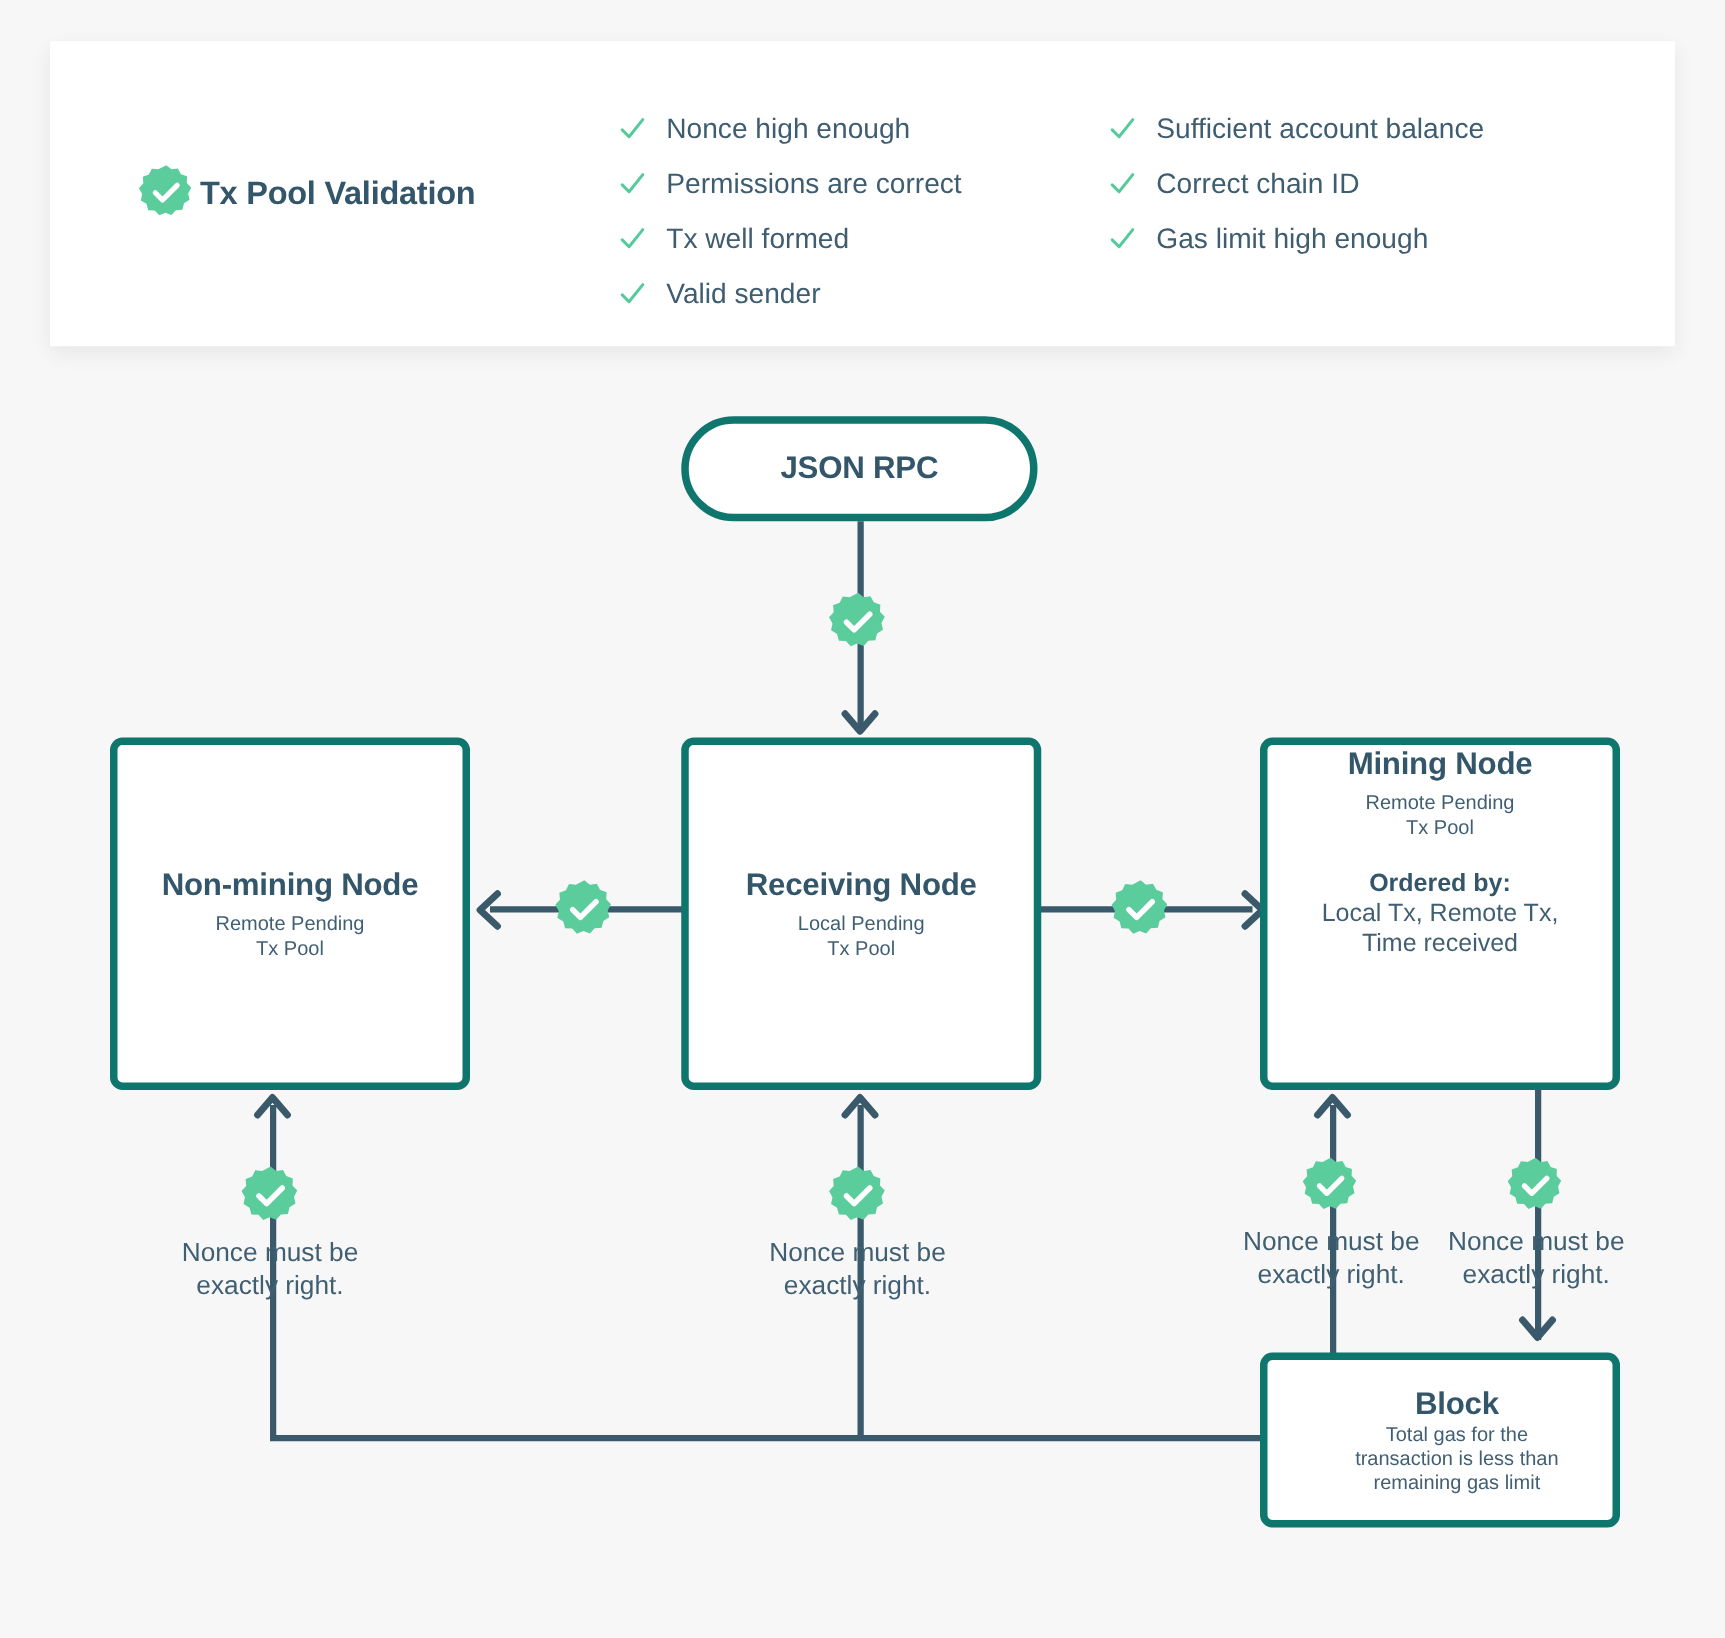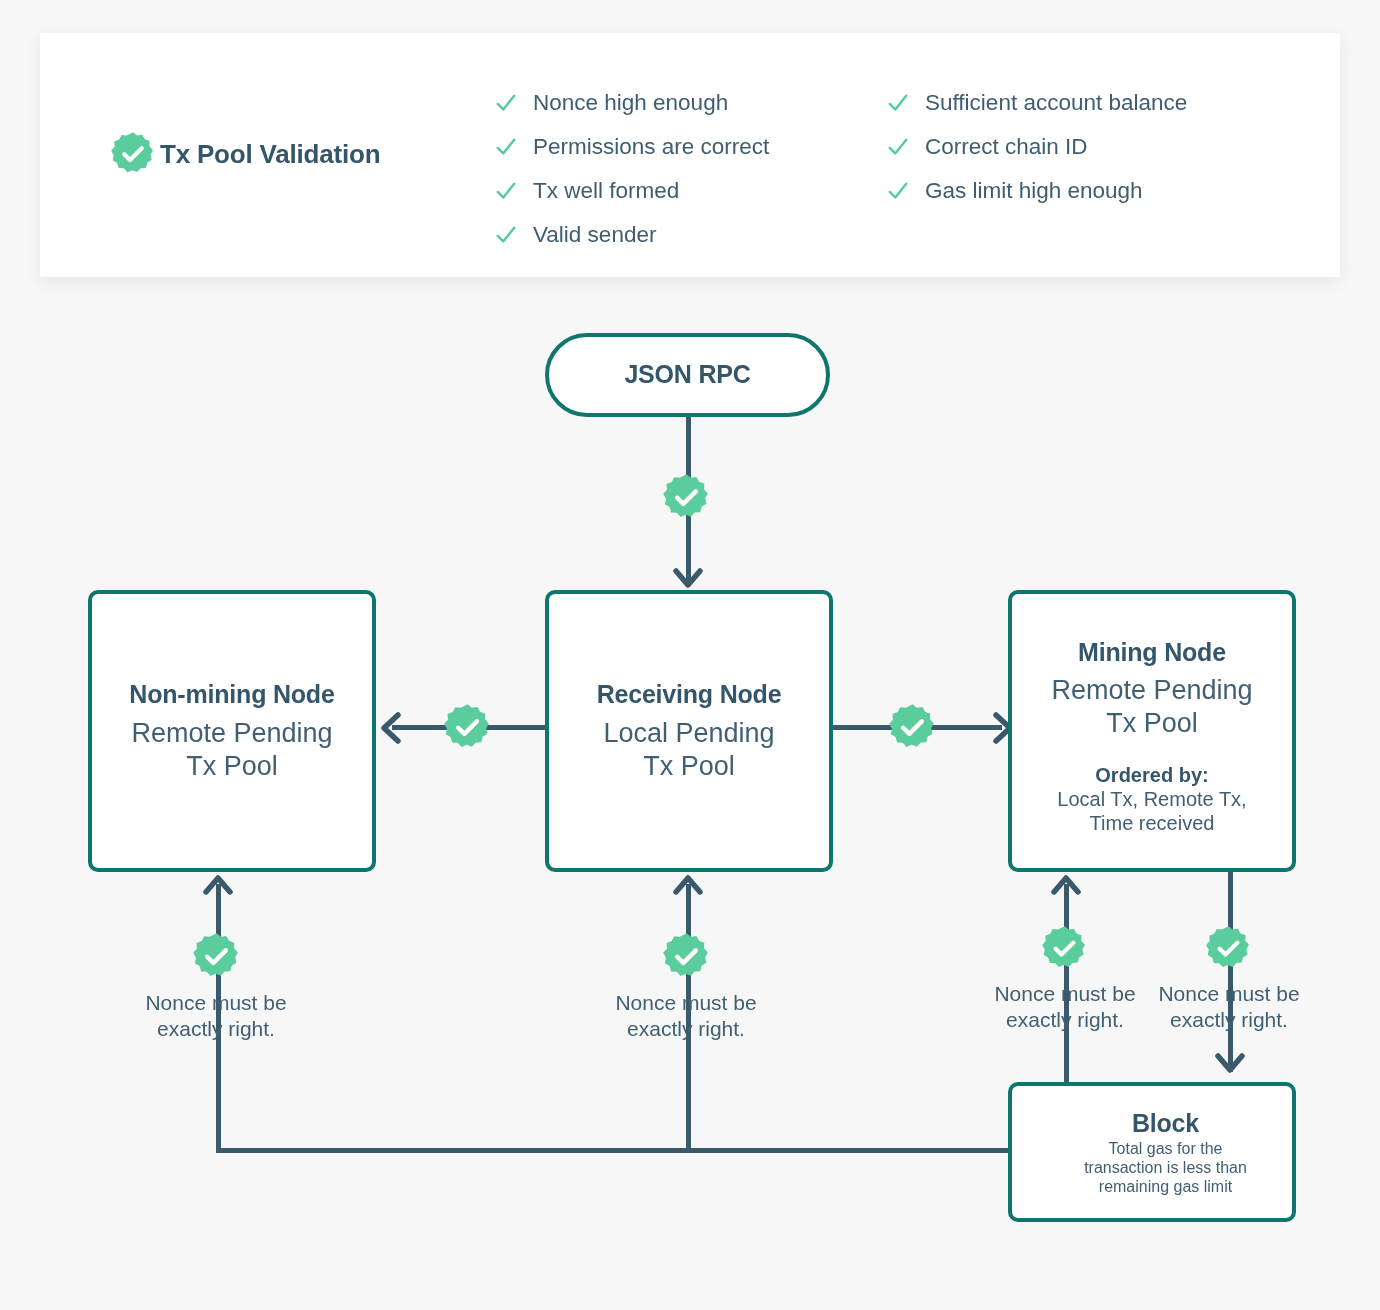--- a/index.html
+++ b/index.html
@@ -40,45 +40,45 @@
   }
   .tick { flex: 0 0 auto; width: 22px; height: 22px; display:block; }
 
   
   .badge { display: block; }
   .badge-abs { position: absolute; }
 
   
   .node {
     position: absolute; background: #ffffff;
-    border: 4px solid #0f766e; border-radius: 10px;
+    border: 6px solid #0f766e; border-radius: 10px;
     display: flex; flex-direction: column;
     align-items: center; justify-content: center;
     text-align: center; color: #3f5d70;
   }
   .node .h {
     font-size: 25px; font-weight: bold; color: #34566a;
     letter-spacing: -0.2px; line-height: 1.25;
   }
   .node .s {
-    font-size: 27px; line-height: 1.22; color: #44footer;
+    font-size: 16px; line-height: 1.22; color: #44footer;
     color: #415f72;
   }
   .node .sub-gap { height: 6px; }
 
   #json-rpc {
     left: 545px; top: 333px; width: 285px; height: 84px;
     border-radius: 44px;
   }
   #json-rpc .h { font-size: 25px; }
 
   #non-mining { left: 88px; top: 590px; width: 288px; height: 282px; }
   #receiving  { left: 545px; top: 590px; width: 288px; height: 282px; align-items: center; }
   #mining     { left: 1008px; top: 590px; width: 288px; height: 282px;
-                justify-content: flex-start; padding-top: 43px; }
+                justify-content: flex-start; }
   #block      { left: 1008px; top: 1082px; width: 288px; height: 140px; padding-left: 27px; }
   #block .h { font-size: 25px; }
   #block .s { font-size: 16px; line-height: 1.2; }
 
   .ordered-block { margin-top: 24px; }
   .ordered-ttl { font-size: 20px; font-weight: bold; color: #34566a; }
   .ordered-body { font-size: 20px; line-height: 1.2; color: #415f72; }
 
   
   .ln { position: absolute; background: #3a5a6c; }

